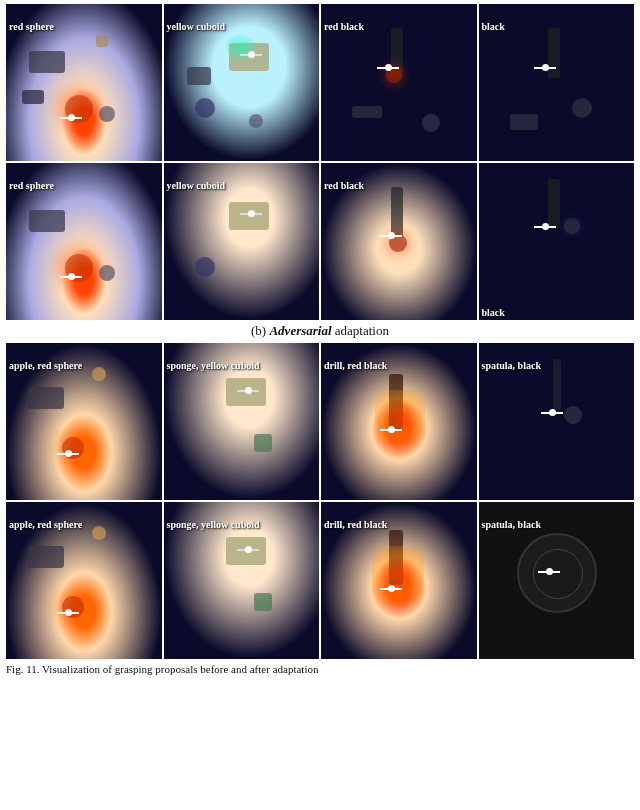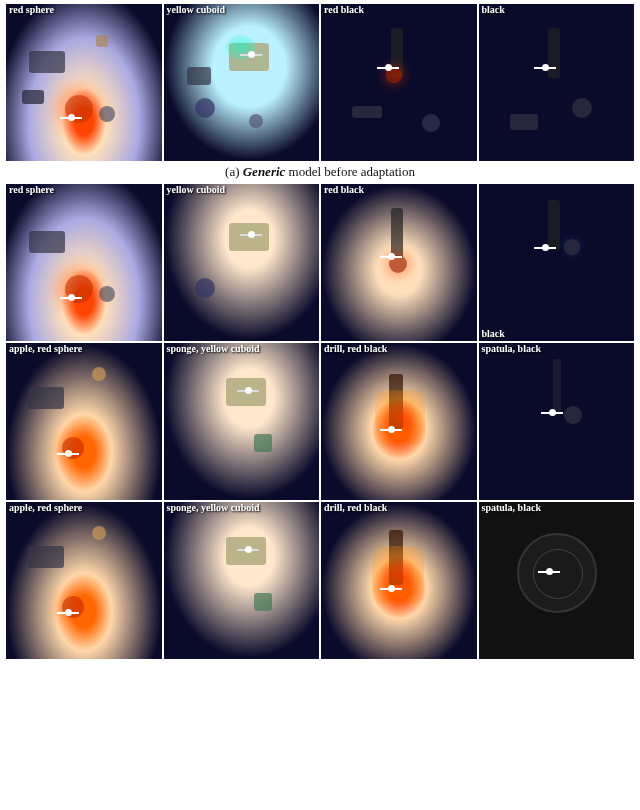--- a/index.html
+++ b/index.html
@@ -21,21 +21,21 @@
     }
     .cell {
       flex: 1;
       position: relative;
       height: 157px;
       background: #0a0a2a;
       overflow: hidden;
     }
     .cell-label {
       position: absolute;
-      top: 0;
+      top: 17px;
       left: 3px;
       color: #fff;
       font-size: 10px;
       font-weight: bold;
       text-shadow: 1px 1px 2px #000;
       z-index: 10;
       pointer-events: none;
     }
     .cell-label-bottom {
       position: absolute;
@@ -152,25 +152,20 @@
       </div>
 
       <div class="cell r1c4">
         <span class="cell-label">black</span>
         <div class="obj-rect" style="width:12px;height:50px;background:#222;top:15%;left:45%;"></div>
         <div class="crosshair" style="top:40%;left:36%;"></div>
         <div class="obj-circle" style="width:20px;height:20px;background:#334;top:60%;left:60%;"></div>
         <div class="obj-rect" style="width:28px;height:16px;background:#334;top:70%;left:20%;"></div>
       </div>
     </div>
-    <div class="caption">
-      <span>(a)</span>
-      <em>Generic</em>
-      <span> model before adaptation</span>
-    </div>
   </div>
 
   <div class="row-section">
     <div class="row">
       <div class="cell r2c1">
         <span class="cell-label">red sphere</span>
         <div class="obj-circle" style="width:28px;height:28px;background:#cc3300;top:58%;left:38%;box-shadow:0 0 14px 8px #ff440088;"></div>
         <div class="obj-rect" style="width:36px;height:22px;background:#334;top:30%;left:15%;"></div>
         <div class="obj-circle" style="width:16px;height:16px;background:#556;top:65%;left:60%;"></div>
         <div class="crosshair" style="top:72%;left:35%;"></div>
@@ -187,20 +182,25 @@
         <div class="obj-circle" style="width:18px;height:18px;background:#aa2200;top:45%;left:44%;box-shadow:0 0 10px 5px #ff440066;"></div>
         <div class="crosshair" style="top:46%;left:38%;"></div>
       </div>
       <div class="cell r2c4">
         <span class="cell-label-bottom">black</span>
         <div class="obj-rect" style="width:12px;height:50px;background:#222;top:10%;left:45%;"></div>
         <div class="obj-circle" style="width:16px;height:16px;background:#334;top:35%;left:55%;box-shadow:0 0 8px #00aaff44;"></div>
         <div class="crosshair" style="top:40%;left:36%;"></div>
       </div>
     </div>
+    <div class="caption">
+      <span>(b)</span>
+      <em>Adversarial</em>
+      <span> adaptation</span>
+    </div>
   </div>
 
   <div class="row-section">
     <div class="row">
       <div class="cell r3c1">
         <span class="cell-label">apple, red sphere</span>
         <div class="obj-circle" style="width:22px;height:22px;background:#cc3300;top:60%;left:36%;box-shadow:0 0 12px 6px #ff660099;"></div>
         <div class="obj-rect" style="width:36px;height:22px;background:#334;top:28%;left:14%;"></div>
         <div class="obj-circle" style="width:14px;height:14px;background:#cc9955;top:15%;left:55%;border-radius:50%;"></div>
         <div class="crosshair" style="top:70%;left:33%;"></div>
@@ -251,13 +251,14 @@
       <div class="cell" style="background:#111;">
         <span class="cell-label">spatula, black</span>
 
         <div class="obj-circle" style="width:80px;height:80px;background:#222;top:20%;left:25%;border:2px solid #444;"></div>
         <div class="obj-circle" style="width:50px;height:50px;background:#1a1a1a;top:30%;left:35%;border:1px solid #555;"></div>
         <div class="crosshair" style="top:44%;left:38%;"></div>
       </div>
     </div>
   </div>
 
+  <div class="fig-caption">Fig. 11. Visualization of grasping proposals before and after adaptation</div>
 </div>
 
 </body></html>

